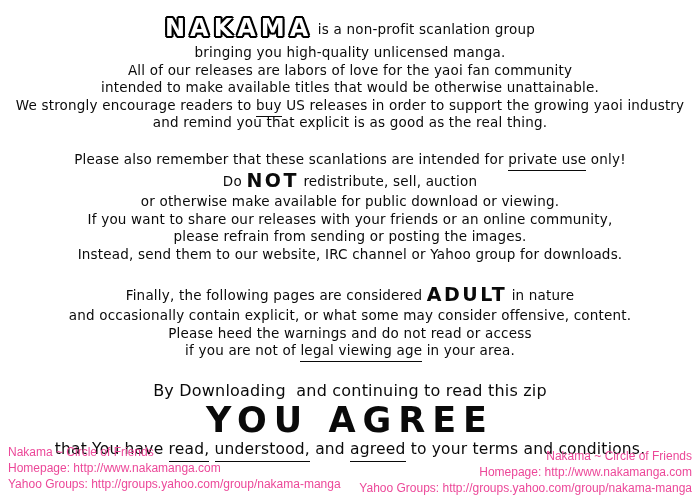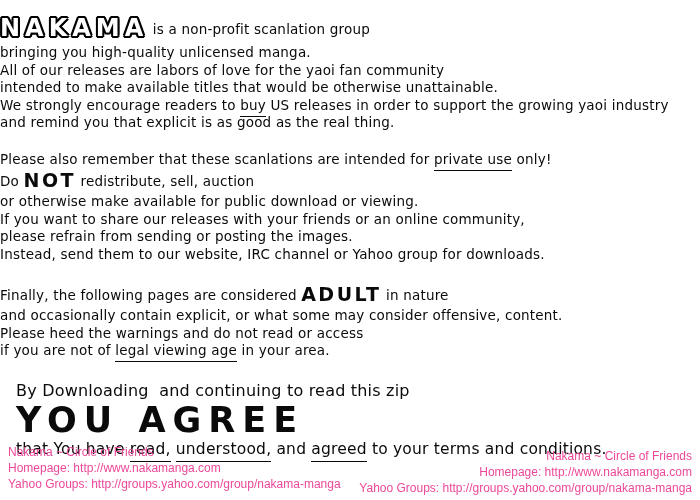--- a/index.html
+++ b/index.html
@@ -8,20 +8,21 @@
     width: 700px;
     height: 500px;
     margin: 0 auto;
     background: #ffffff;
     color: #0a0a0a;
     font-family: "DejaVu Sans", sans-serif;
     overflow: hidden;
   }
   .content {
     padding-top: 13px;
+    text-align: center;
   }
   .para { margin: 0 0 19px 0; }
   .line {
     display: block;
     font-size: 13.5px;
     line-height: 17.5px;
     letter-spacing: 0.2px;
     white-space: nowrap;
   }
   .line.tall { line-height: 30px; }

